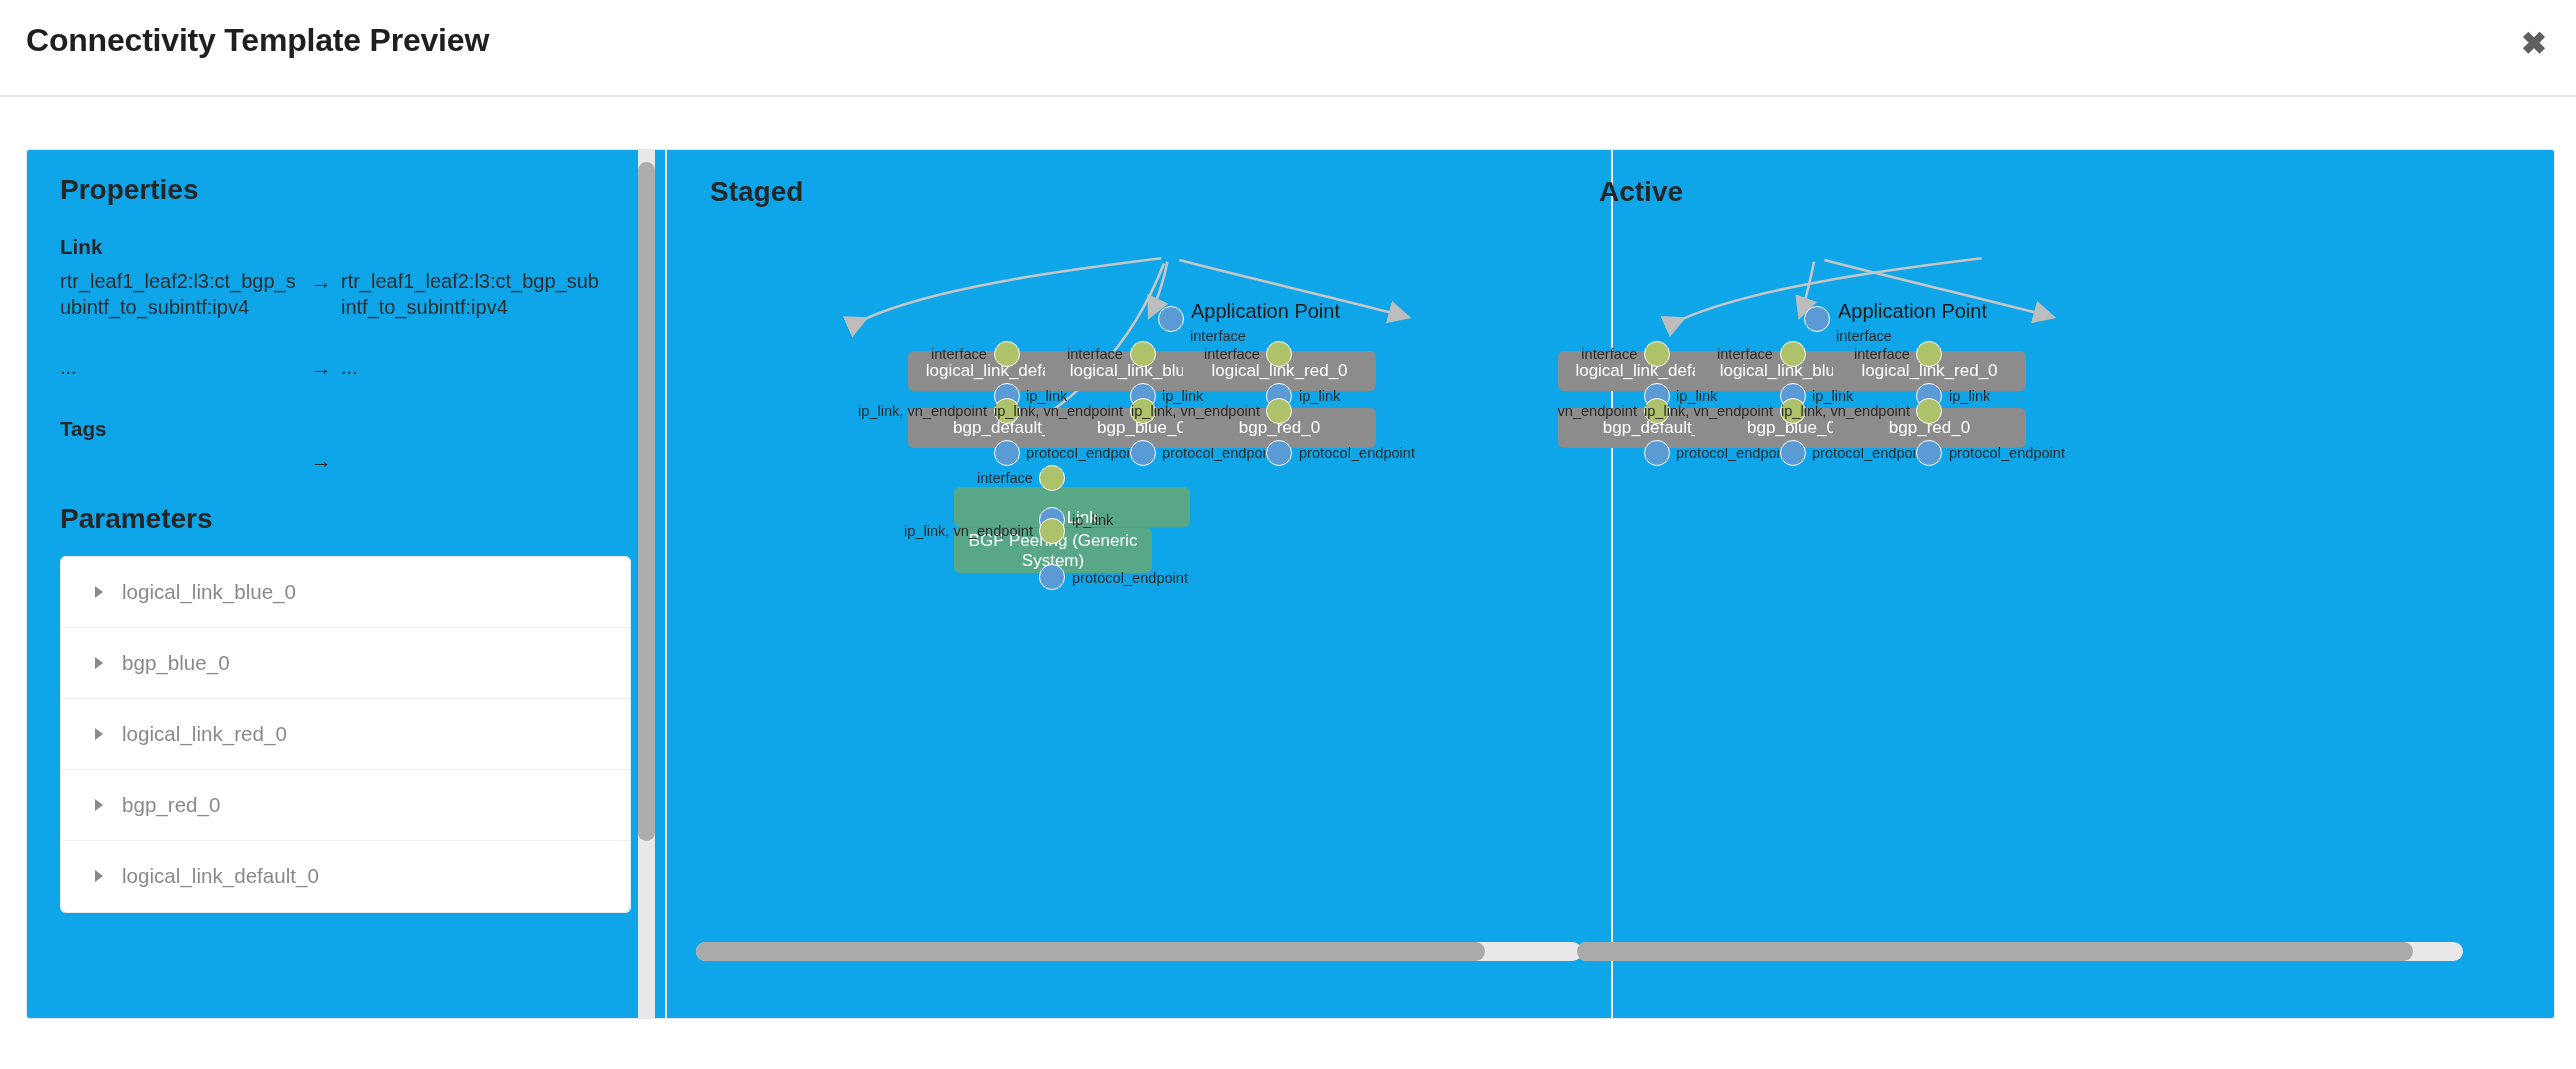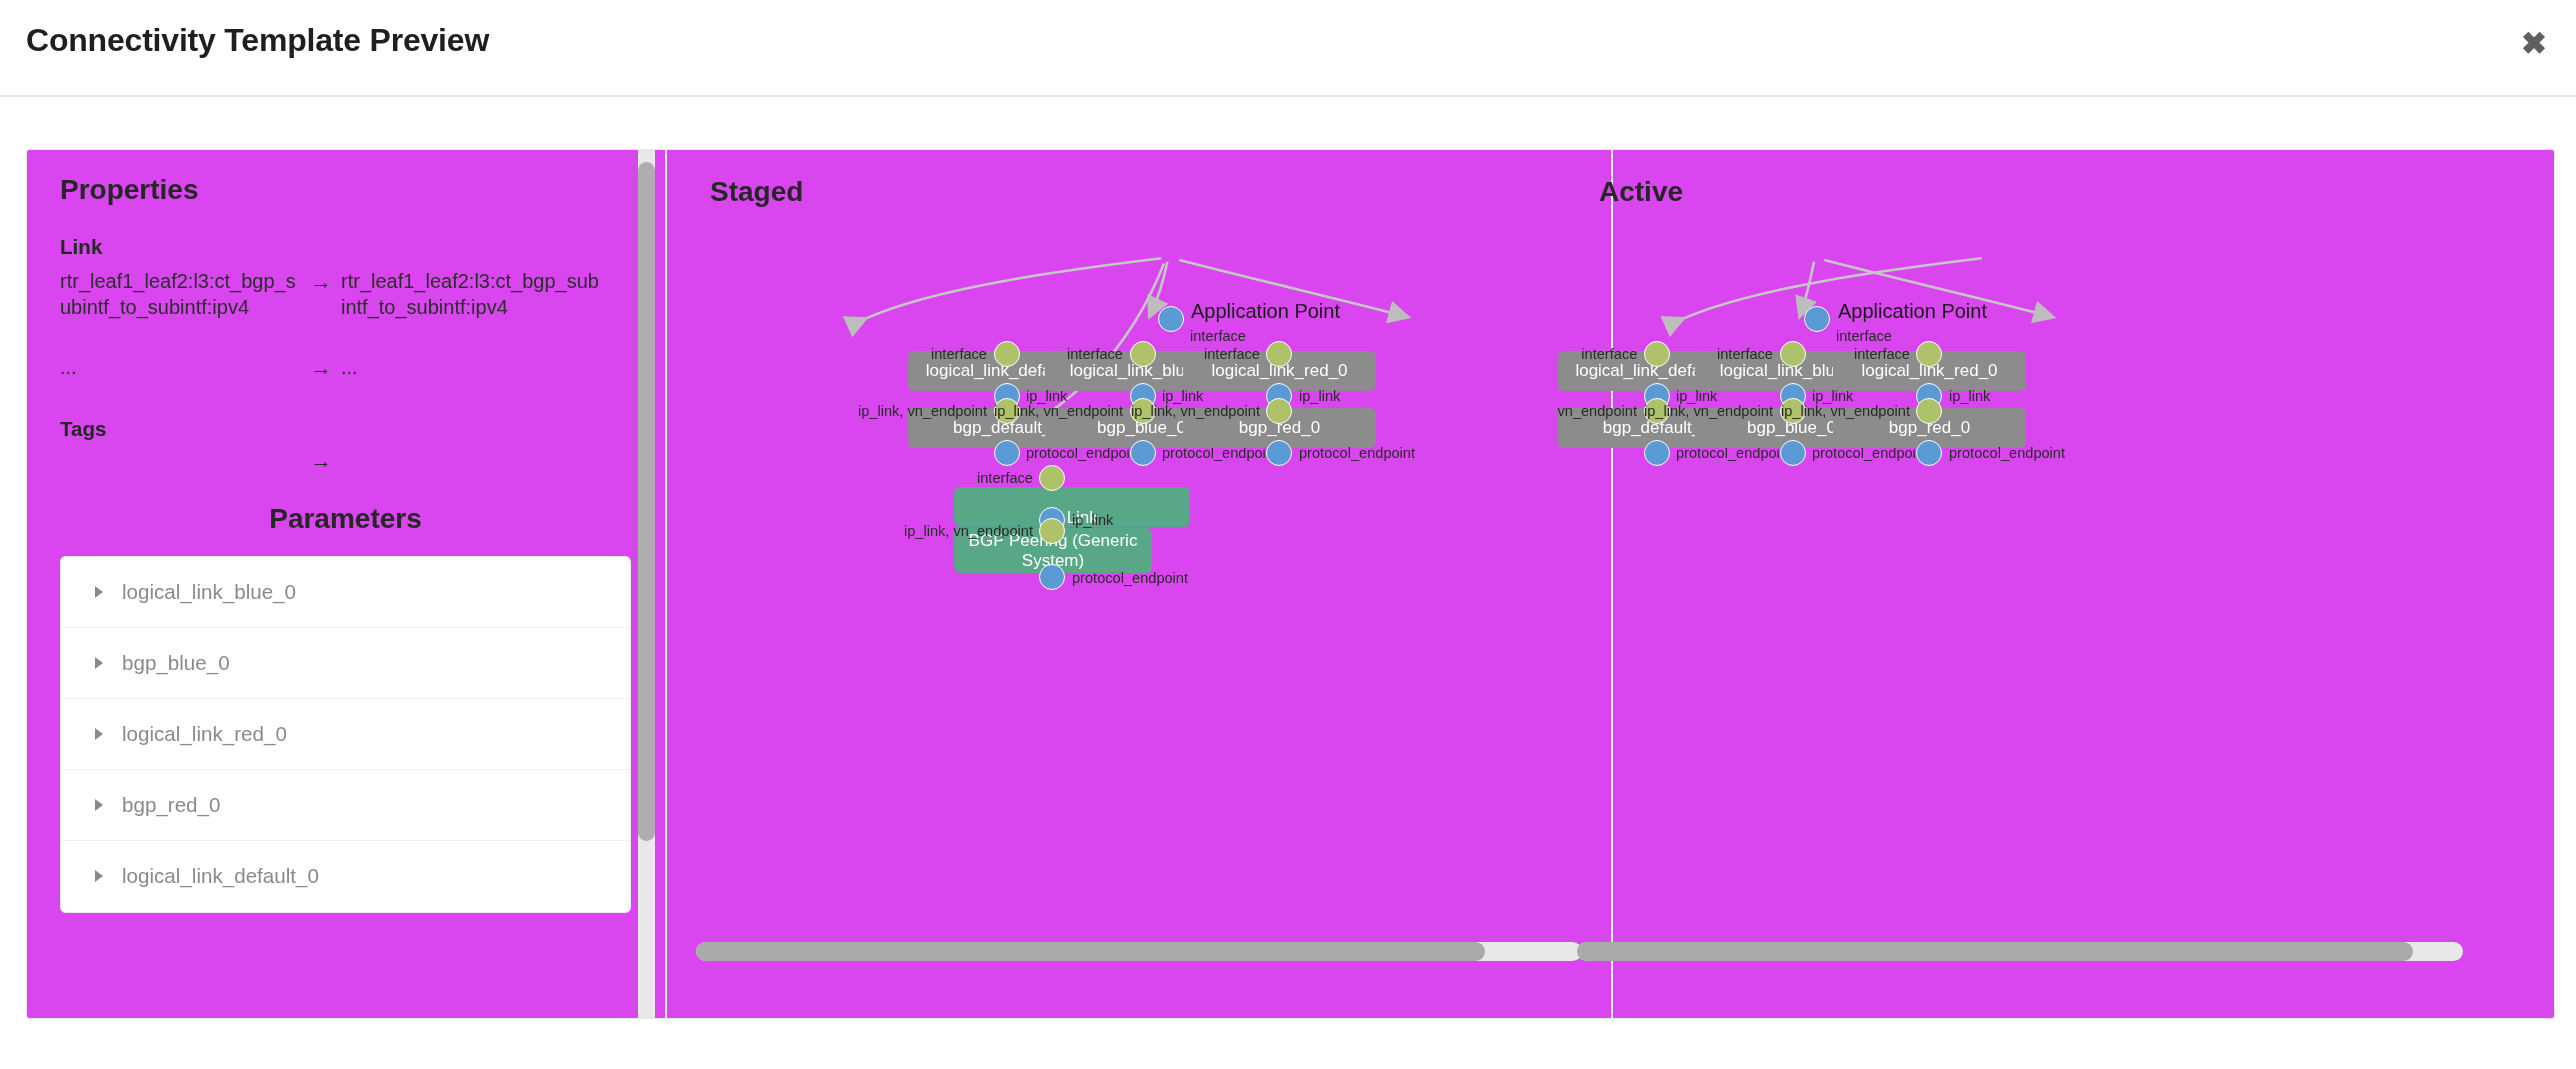--- a/index.html
+++ b/index.html
@@ -39,21 +39,21 @@
     font-weight: bold;
   }
 
   
   .card {
     position: absolute;
     left: 26px; top: 149px;
     width: 2529px; height: 870px;
     border: 1.7px solid #e3e7eb;
     border-radius: 3.4px;
-    background: #d946ef;
+    background: #0ea5e9;
     overflow: hidden;
   }
 
   
   .props-col {
     position: absolute;
     left: 0; top: 0;
     width: 638px; height: 100%;
     overflow: hidden;
   }
@@ -75,21 +75,20 @@
   .fr-arrow { width: 40px; text-align: center; flex: none; font-size: 21.5px; color:#2d2d2d; }
   .fr-right { width: 258px; word-break: break-all; }
   .field-blk { margin-bottom: 34px; }
   .tags-blk { margin-bottom: 29px; }
   .tags-row { display:flex; font-size:20px; color:#2d2d2d; }
   .tags-row .fr-left { width:241px; }
 
   .params-h {
     font-size: 28px; font-weight: bold; color: #262626;
     margin: 0 0 20.6px 0;
-    text-align: center;
   }
   .param-list {
     border: 1.7px solid #e6eaee;
     border-radius: 5.2px;
     overflow: hidden;
   }
   .param-item {
     height: 71px;
     display: flex; align-items: center;
     padding-left: 34px;

